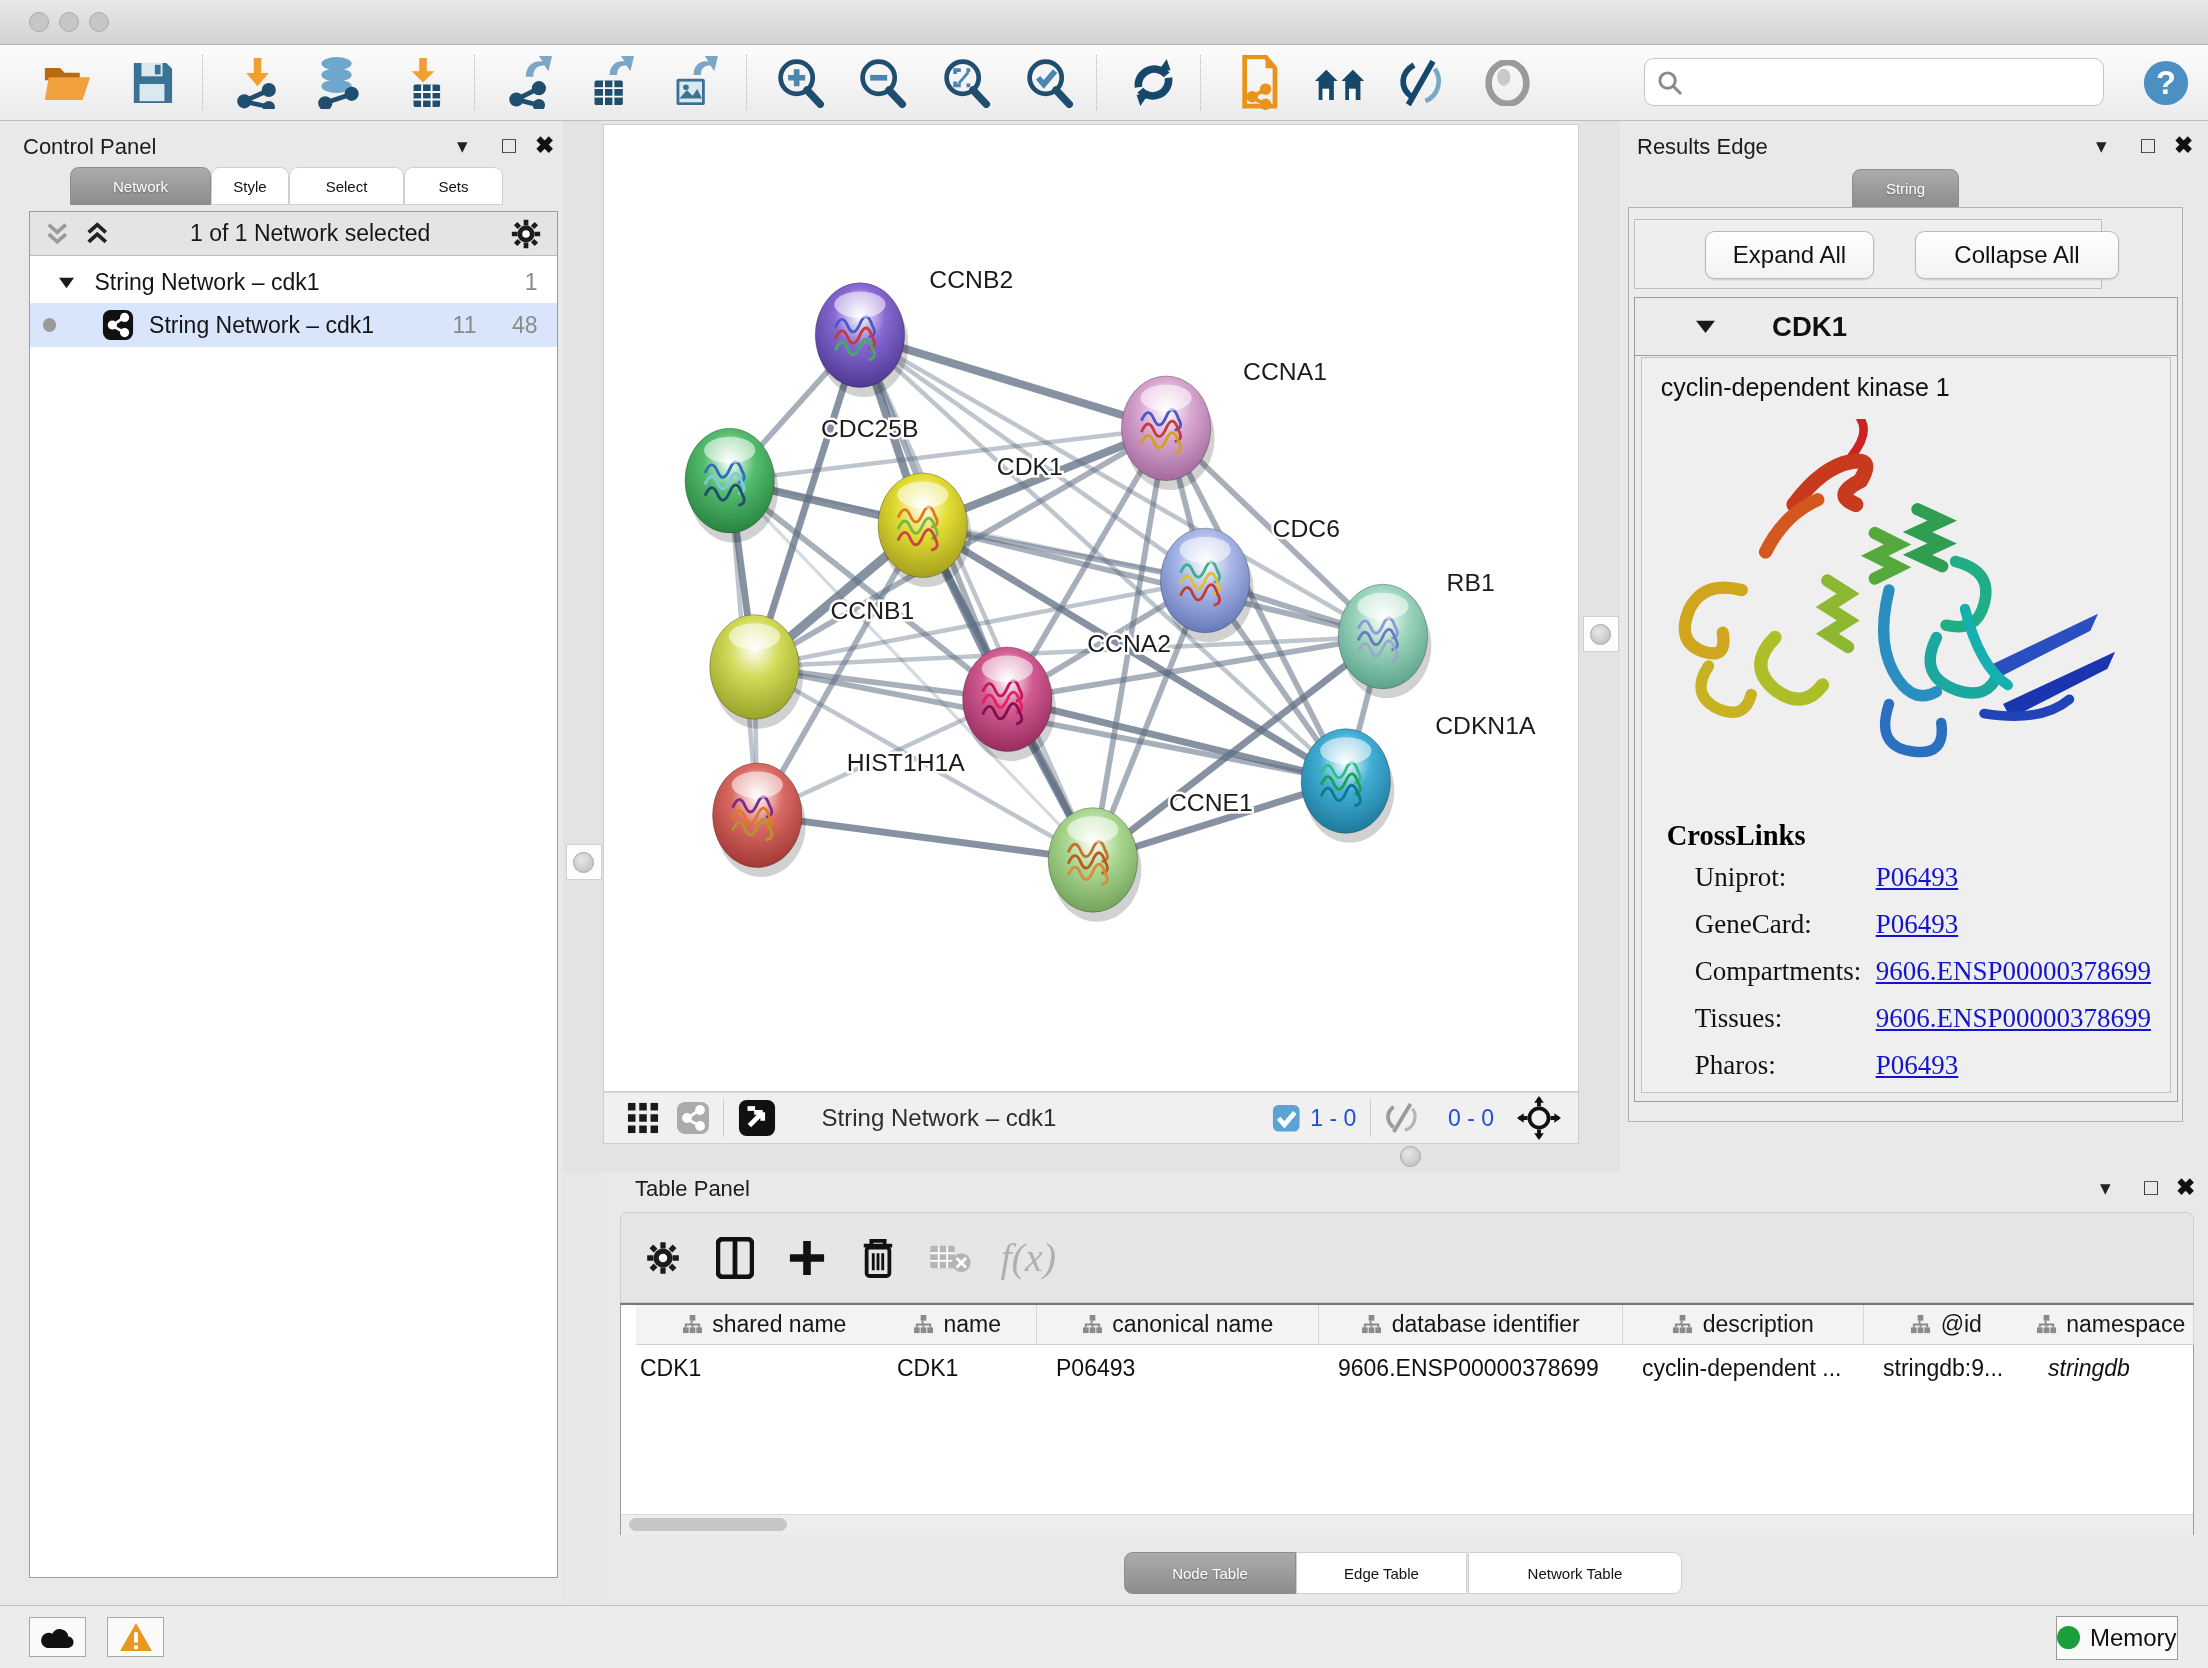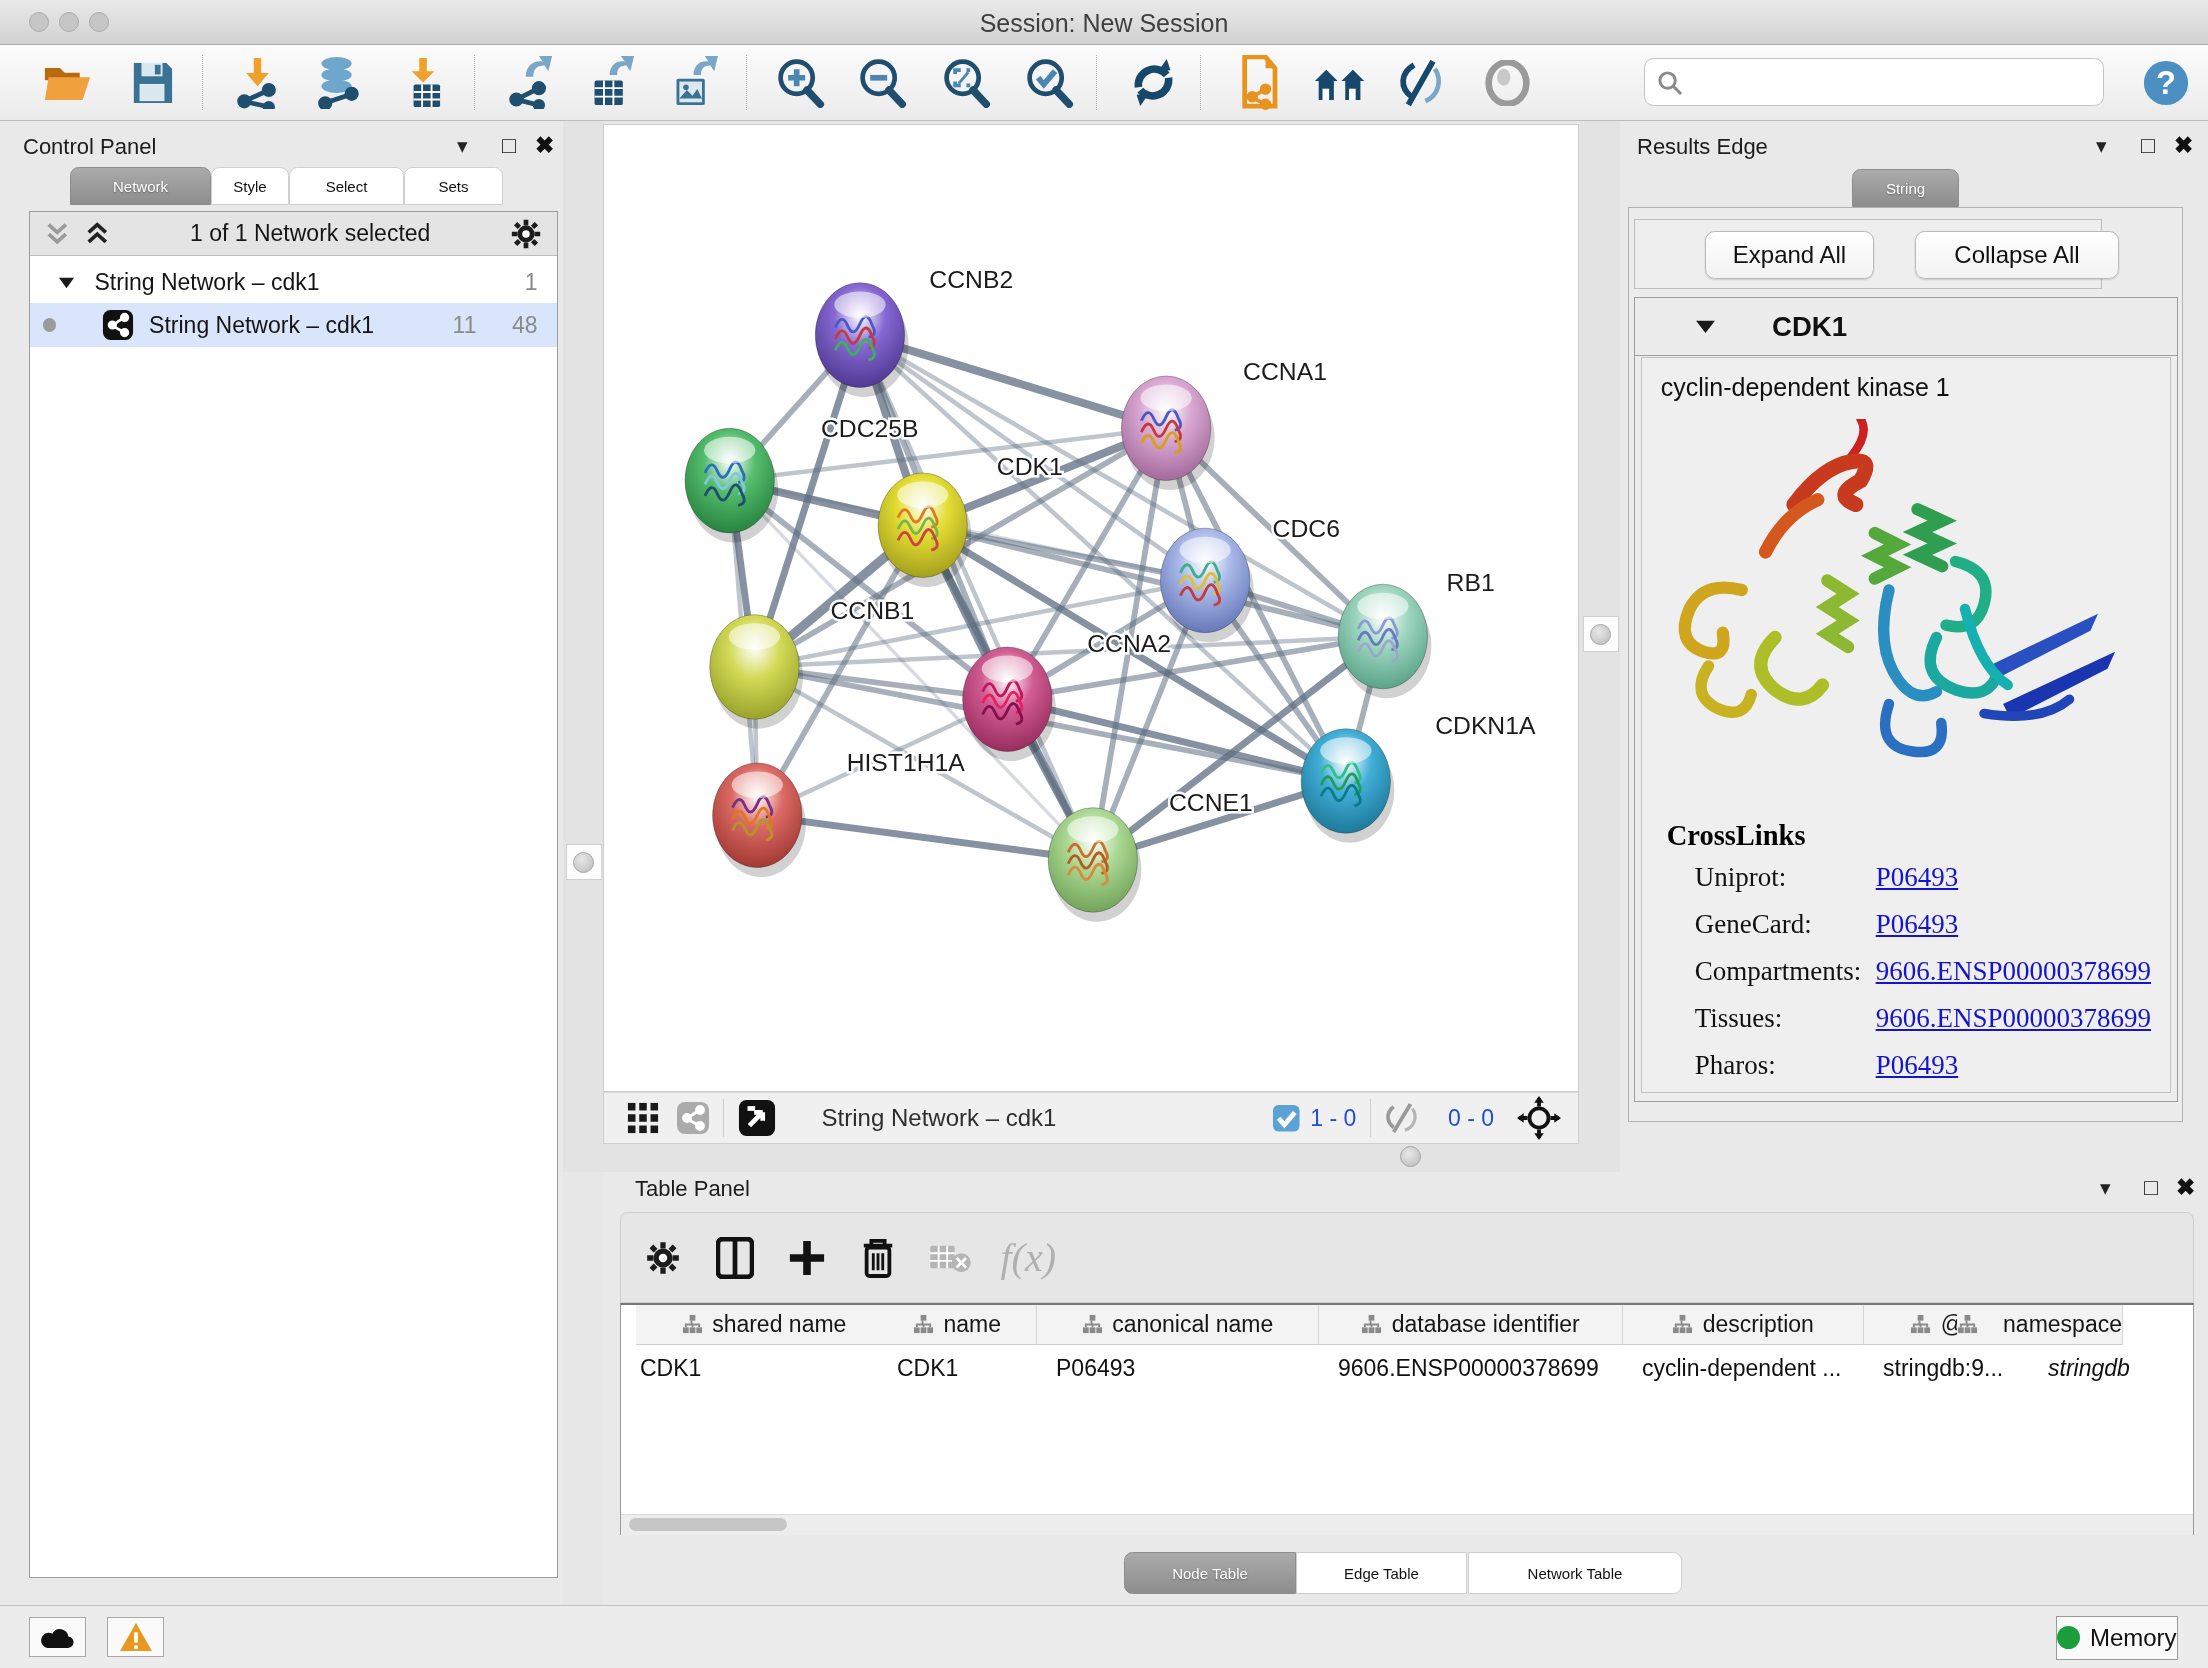--- a/index.html
+++ b/index.html
@@ -59,21 +59,20 @@
 </style>
 </head>
 <body>
 
 <div id="app">
 
   <div class="abs titlebar">
     <div class="abs tl" style="left:28.5px"></div>
     <div class="abs tl" style="left:59px"></div>
     <div class="abs tl" style="left:89px"></div>
-    <div class="abs wintitle">Session: New Session</div>
   </div>
 
   <div class="abs toolbar">
     <div class="abs tbtn" style="left:40px">
       <svg width="49" height="42" viewBox="0 0 52 44">
           <path d="M2 6 h16 l5 5 h16 v8 H2z" fill="#b86a12"></path>
           <path d="M6 16 h44 l-8 24 H2z" fill="#f0a03c"></path>
         </svg>
     </div>
     <div class="abs tbtn" style="left:124px">
@@ -742,21 +741,21 @@
             <g fill="#8a8a8a">
               <rect x="8" y="1" width="6" height="6"></rect>
               <rect x="1" y="14" width="6" height="6"></rect>
               <rect x="8" y="14" width="6" height="6"></rect>
               <rect x="15" y="14" width="6" height="6"></rect>
               <path d="M10 7 v4 M4 14 v-3 h14 v3 M11 11 v3" stroke="#8a8a8a" stroke-width="2" fill="none"></path>
             </g>
           </svg>
           <span>@id</span>
         </div>
-        <div class="th" style="left: 1336px; width: 166px; justify-content: space-between;">
+        <div class="th" style="left: 1407px; width: 166px;">
           <svg width="21" height="21" viewBox="0 0 22 22" style="margin-right: 9.5px;">
             <g fill="#8a8a8a">
               <rect x="8" y="1" width="6" height="6"></rect>
               <rect x="1" y="14" width="6" height="6"></rect>
               <rect x="8" y="14" width="6" height="6"></rect>
               <rect x="15" y="14" width="6" height="6"></rect>
               <path d="M10 7 v4 M4 14 v-3 h14 v3 M11 11 v3" stroke="#8a8a8a" stroke-width="2" fill="none"></path>
             </g>
           </svg>
           <span>namespace</span>

